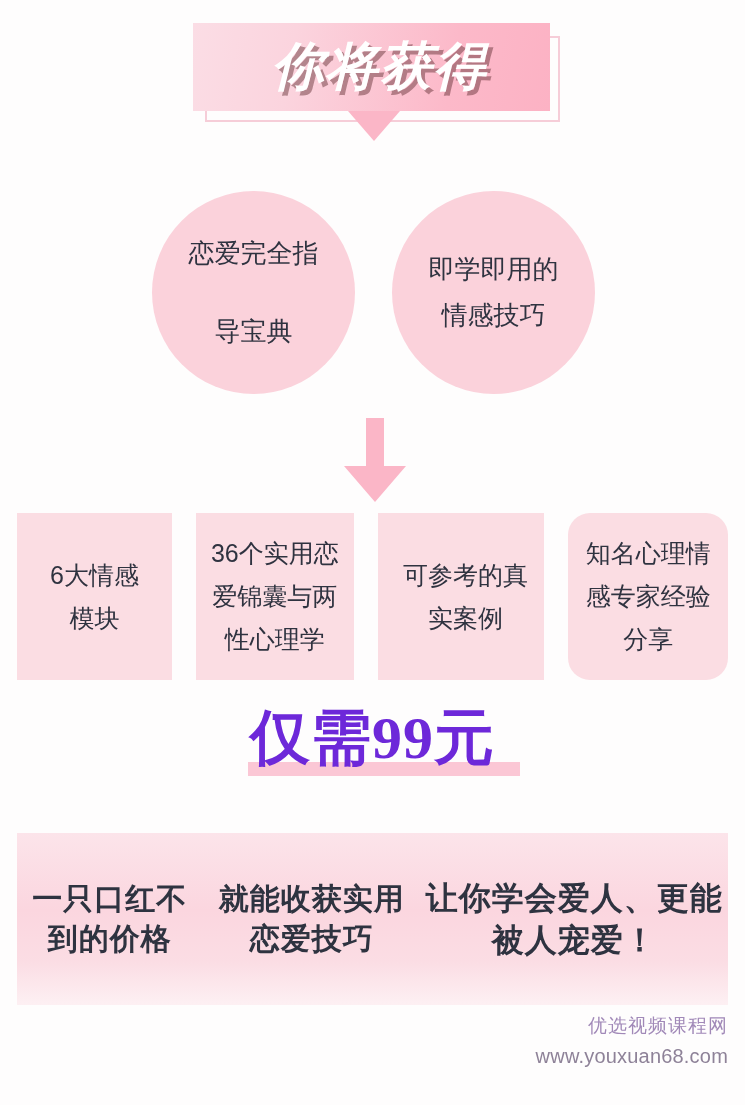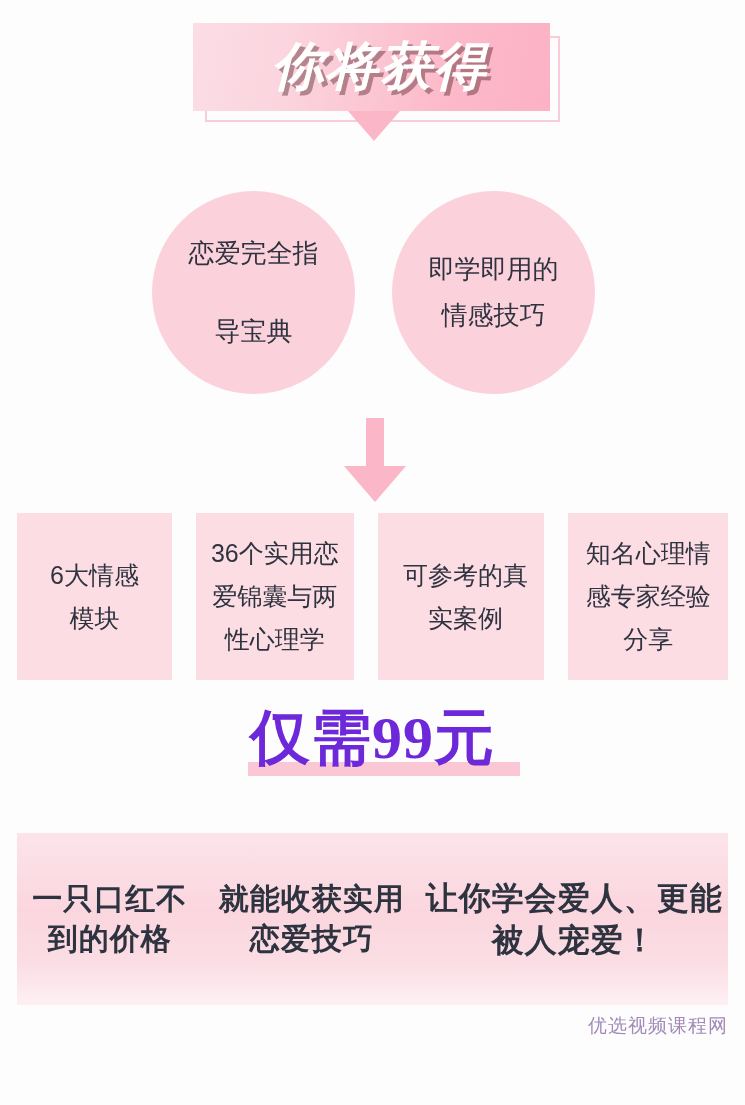--- a/index.html
+++ b/index.html
@@ -121,21 +121,21 @@
     align-items: center;
     justify-content: center;
     text-align: center;
     color: #2f3340;
     font-size: 25px;
     line-height: 1.72;
   }
   .fbox.b1 { width: 171px; }
   .fbox.b2 { width: 174px; }
   .fbox.b3 { width: 174px; padding-left: 9px; }
-  .fbox.b4 { width: 176px; }
+  .fbox.b4 { width: 176px; border-radius: 22px; }
 
   
   .price-wrap {
     position: absolute;
     left: 0;
     top: 700px;
     width: 745px;
     height: 85px;
   }
   .price-bar {
@@ -257,15 +257,16 @@
   </div>
 
   <div class="bottom-banner">
     <div class="bb-line l1">一只口红不到的价格</div>
     <div class="bb-line l2">就能收获实用恋爱技巧</div>
     <div class="bb-line l3">让你学会爱人、更能被人宠爱！</div>
   </div>
 
   <div class="watermark">
     <div class="wm-name">优选视频课程网</div>
+    <div class="wm-url">www.youxuan68.com</div>
   </div>
 
 </div>
 
 </body></html>

